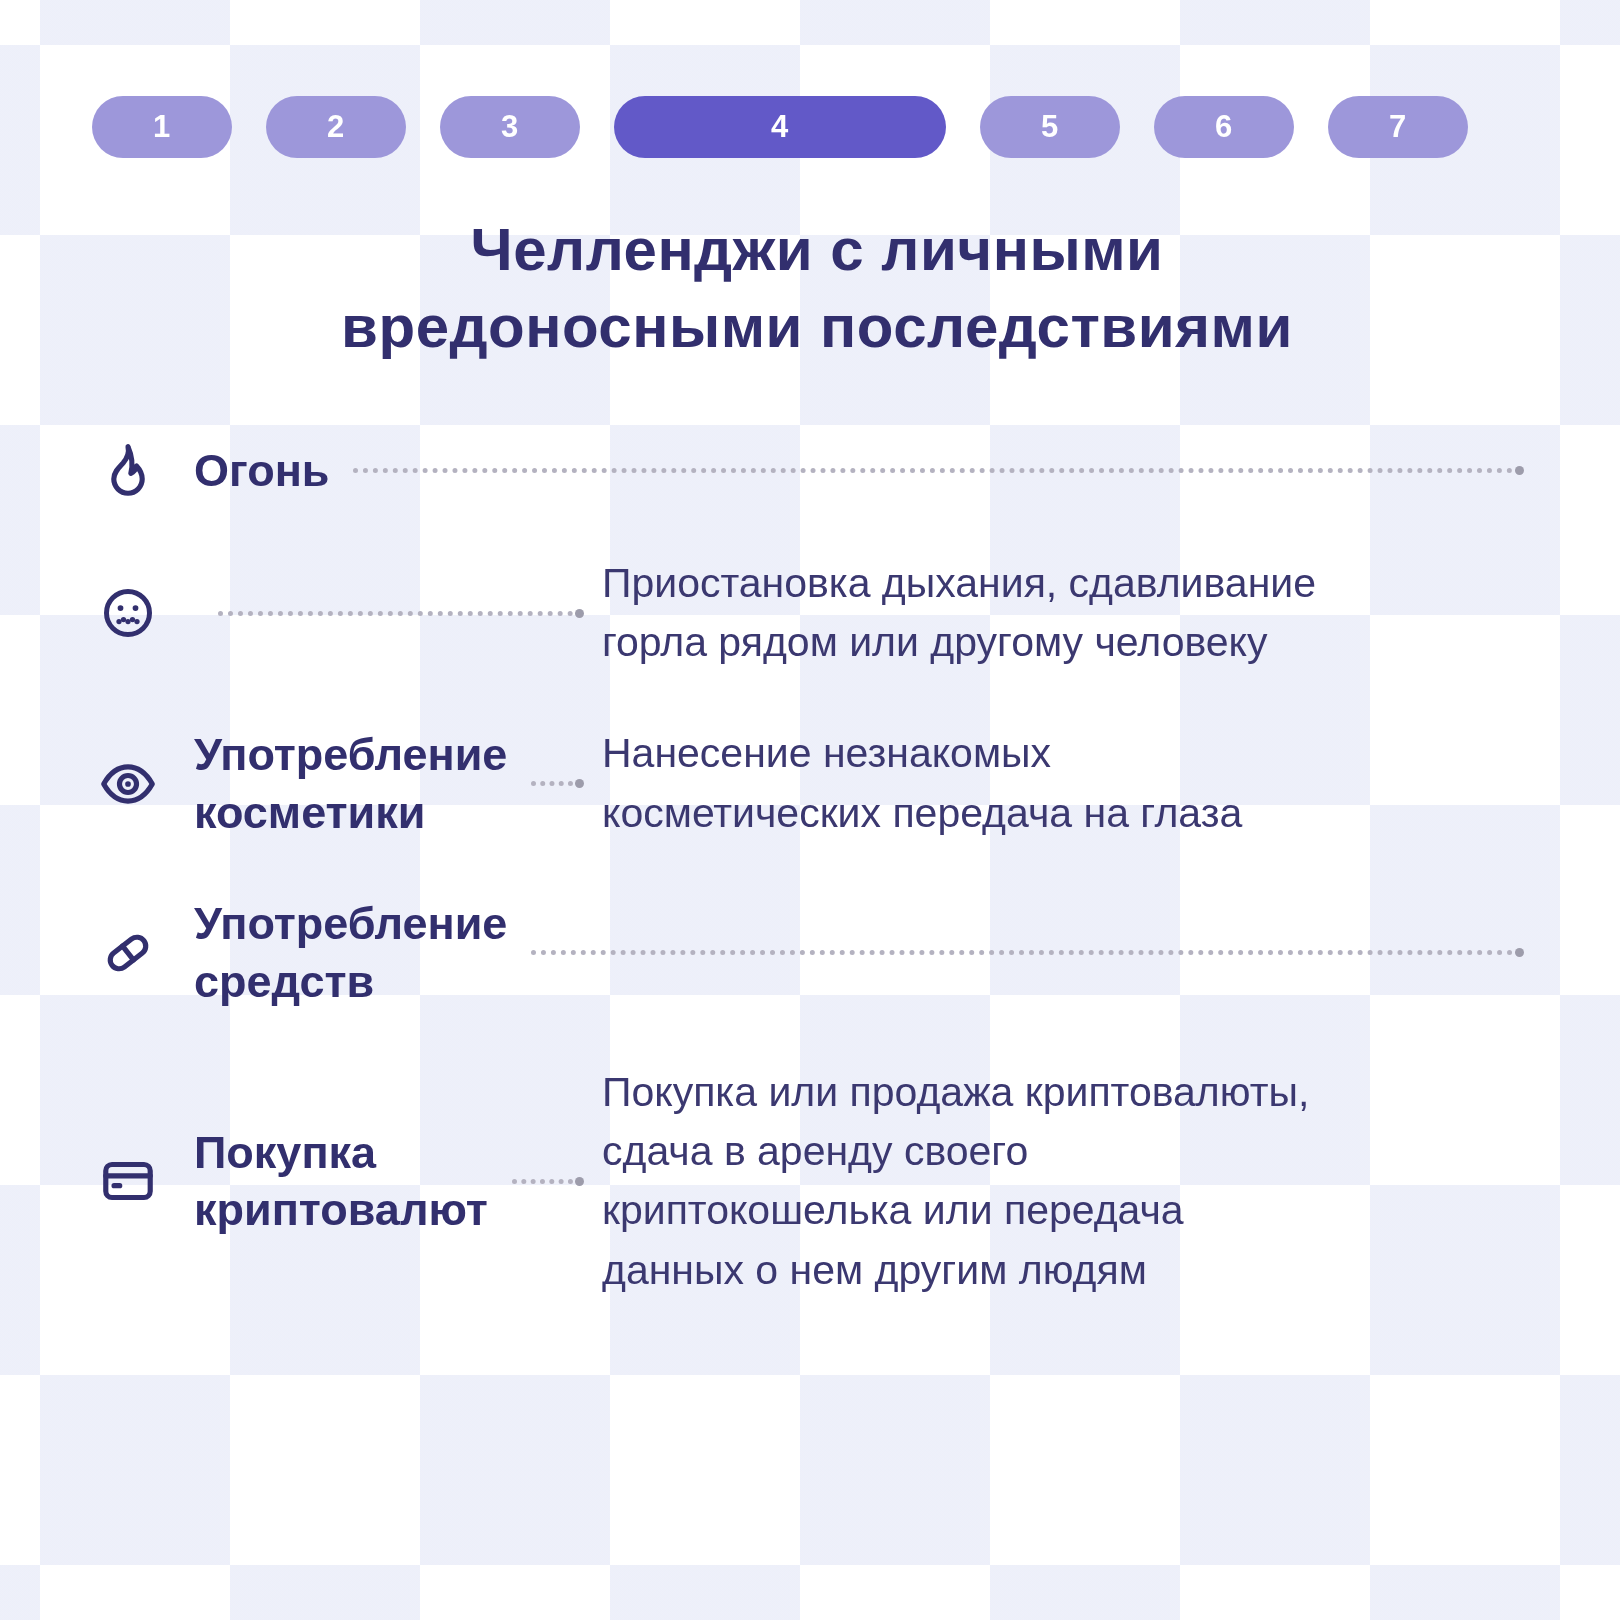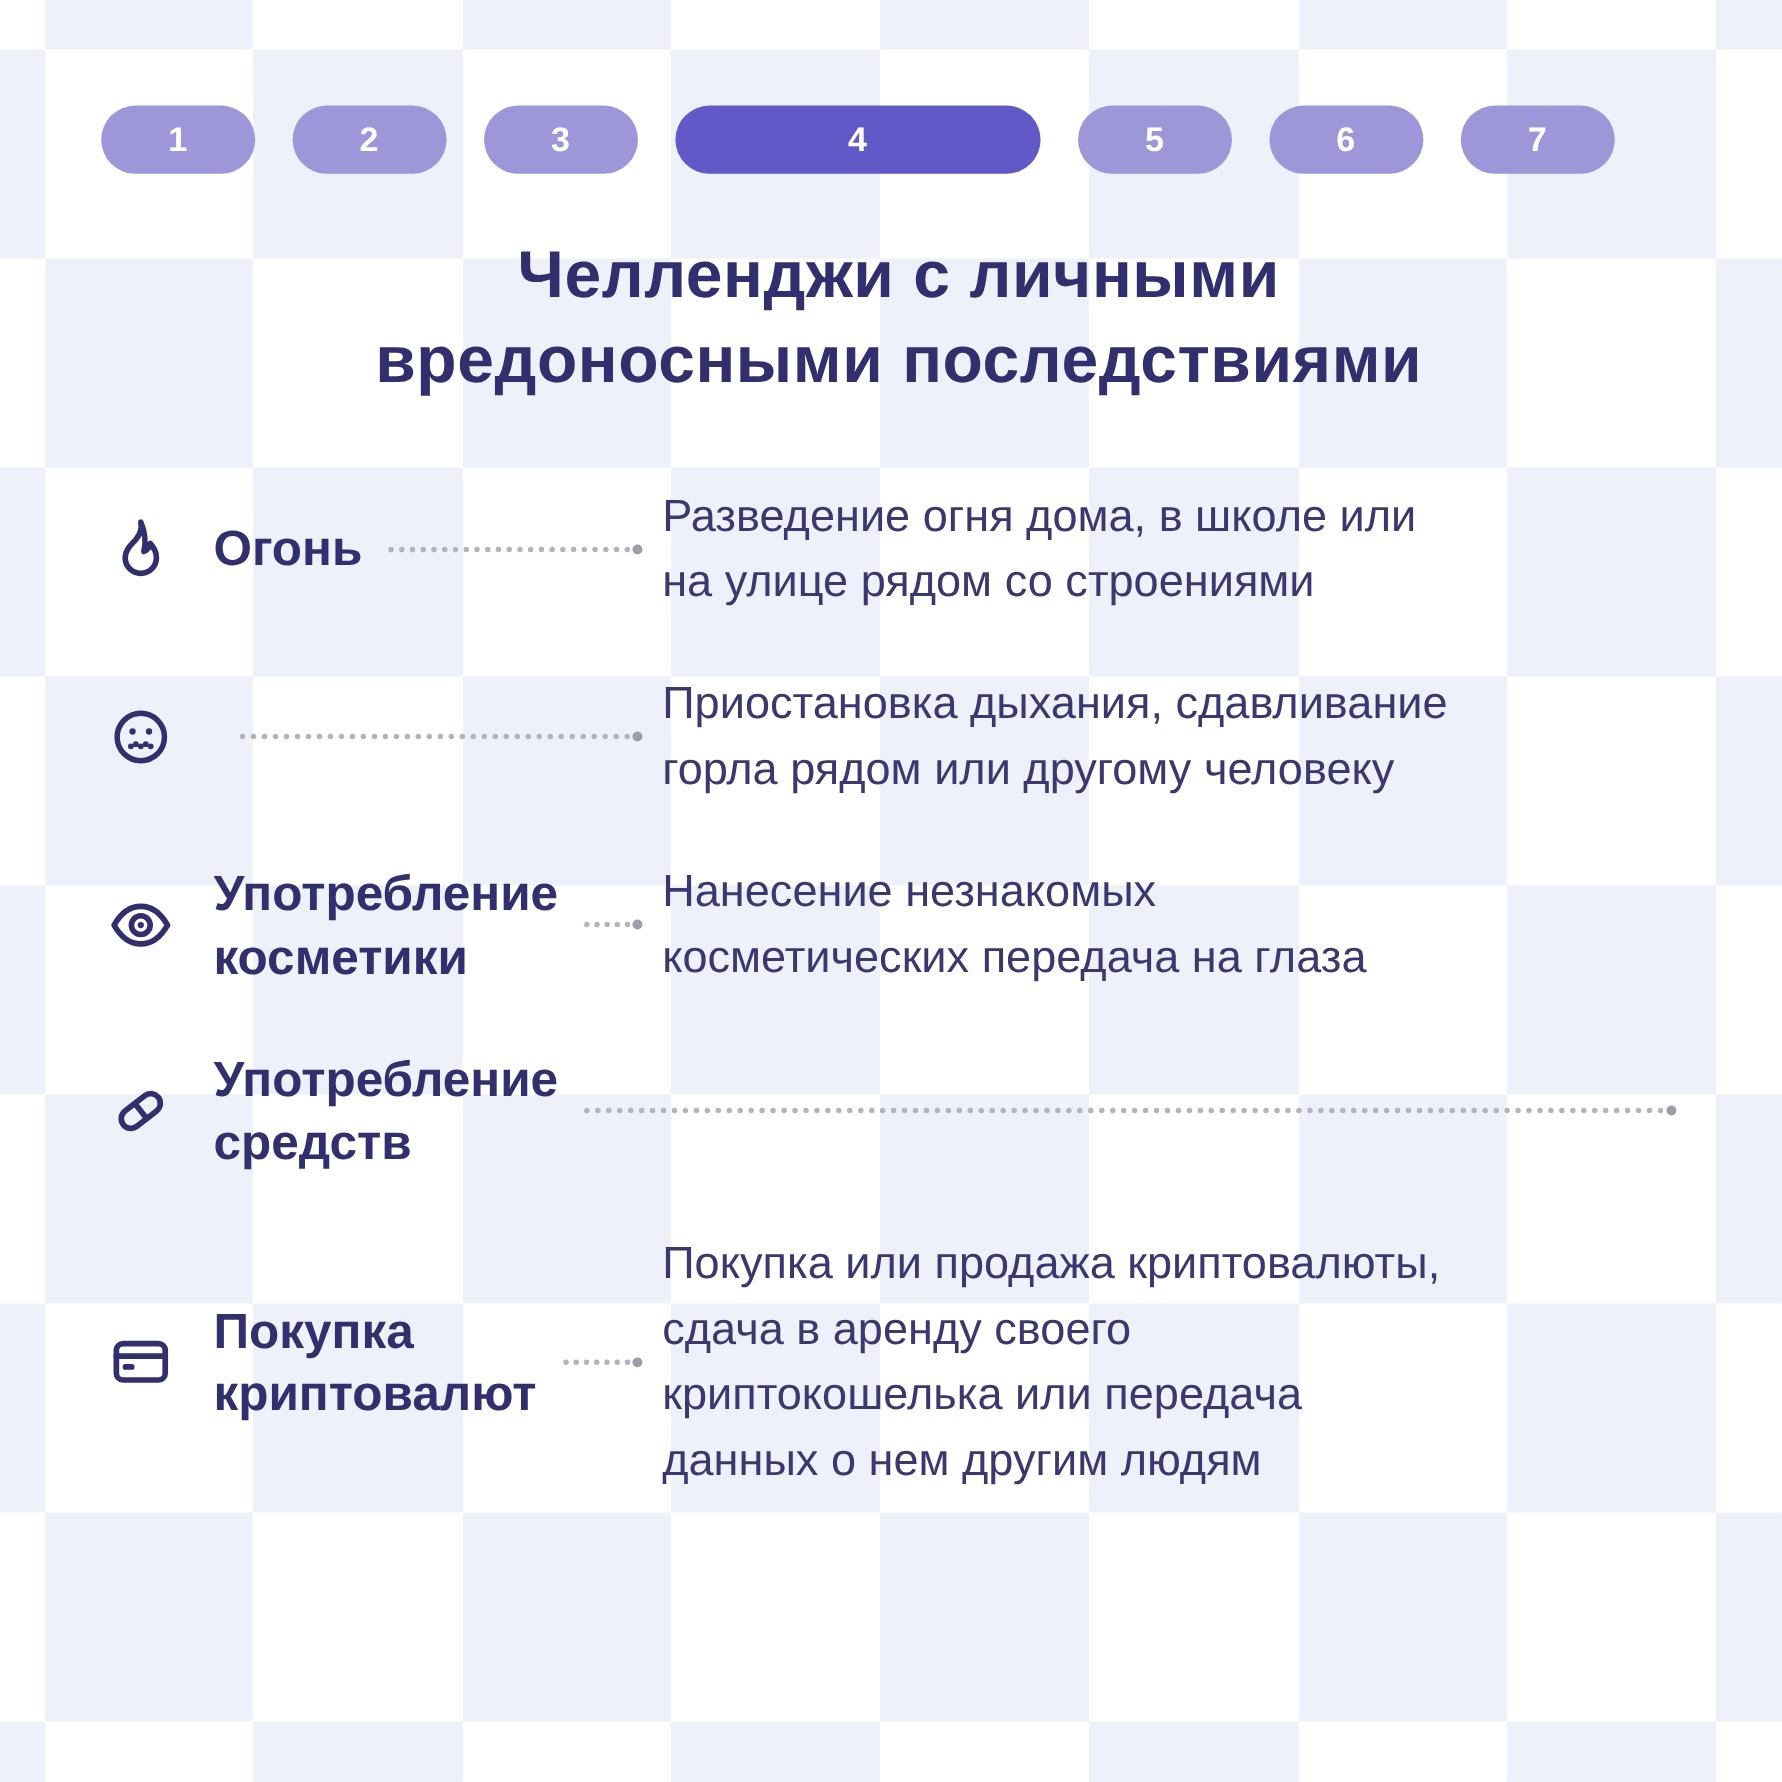--- a/index.html
+++ b/index.html
@@ -139,22 +139,20 @@
       <div class="icon-box">
         <svg width="62" height="62" viewBox="0 0 24 24">
           <path class="ic" d="M12 2.6 c0.7 2.9 -0.5 4.7 -1.9 6.3 C8.4 10.7 6.5 12.5 6.5 15.1 a5.5 5.5 0 0 0 11 0 c0 -2 -0.9 -3.6 -2.2 -5 -0.3 1.2 -1 2.3 -2.2 2.8 0.8 -3 0.3 -7.1 -1.1 -10.3 z"></path>
         </svg>
       </div>
       <div class="label">Огонь</div>
       <div class="connector">
           <span class="dots"></span>
           <span class="end-dot"></span>
         </div>
-      <div class="desc">Разведение огня дома, в школе или
-на улице рядом со строениями</div>
     </div>
 
     <div class="row">
       <div class="icon-box">
         <svg width="60" height="60" viewBox="0 0 24 24">
           <circle class="ic" cx="12" cy="12" r="8.6"></circle>
           <circle class="ic-fill" cx="9" cy="10" r="1.15"></circle>
           <circle class="ic-fill" cx="15" cy="10" r="1.15"></circle>
           <circle class="ic-fill" cx="8.4" cy="15.4" r="1.05"></circle>
           <circle class="ic-fill" cx="10.2" cy="14.6" r="1.05"></circle>

